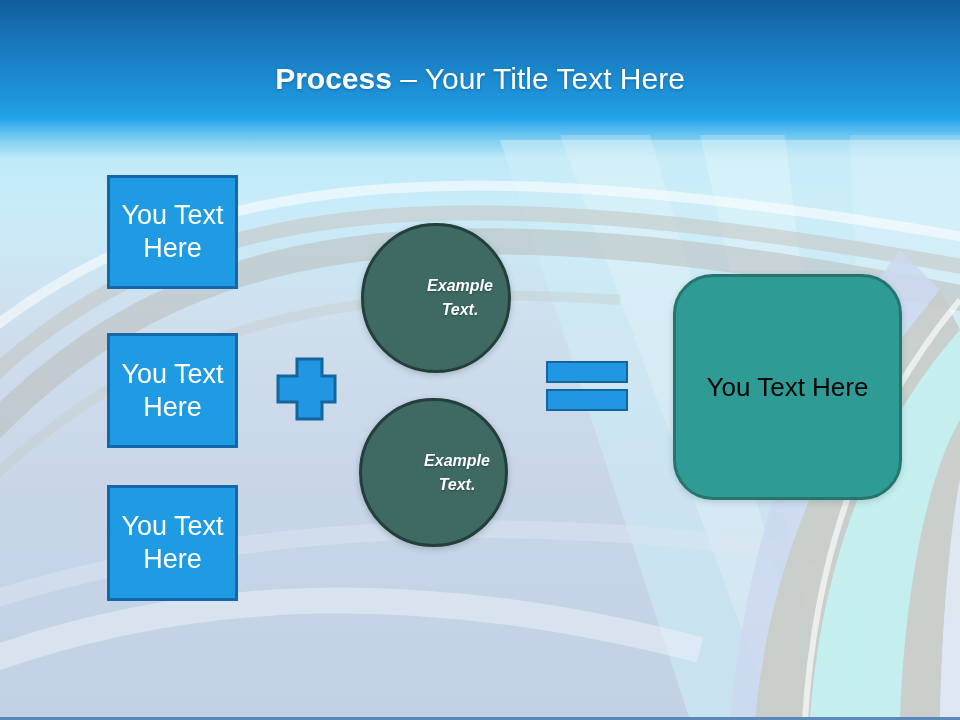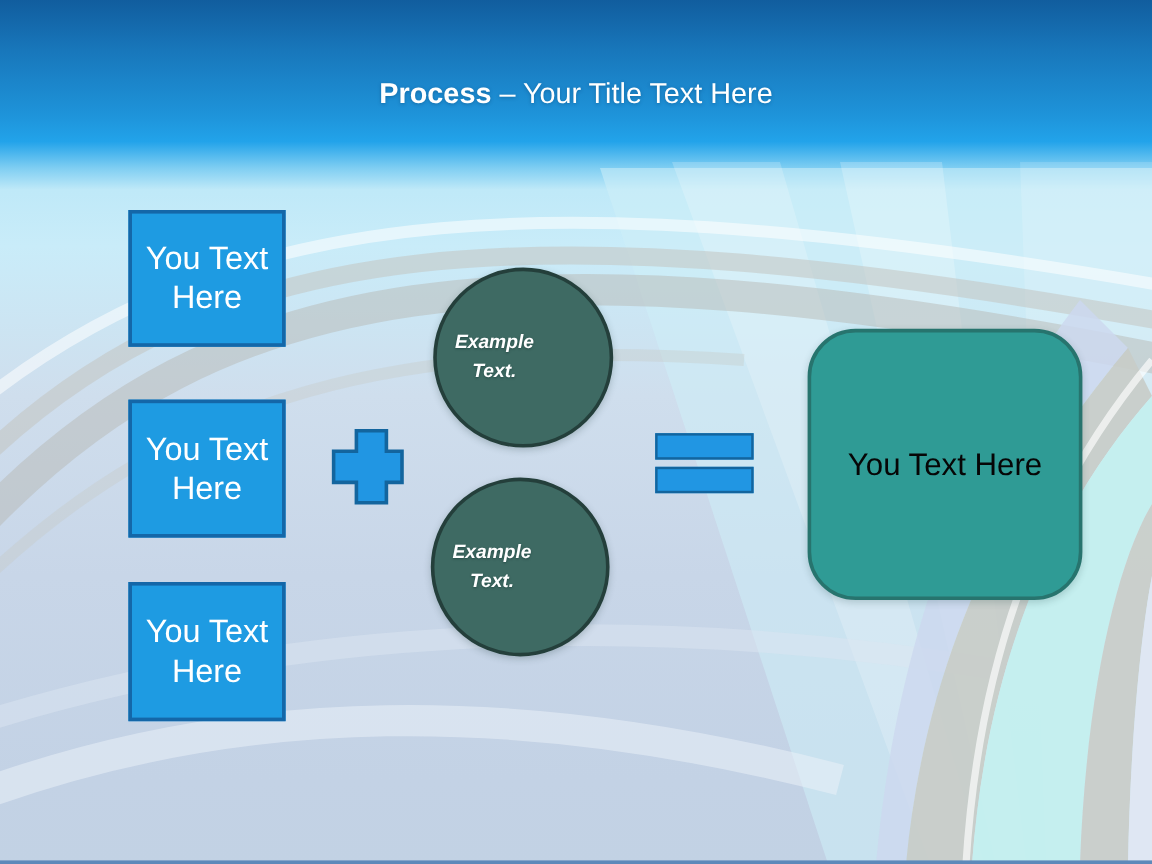--- a/index.html
+++ b/index.html
@@ -21,21 +21,21 @@
       #c3d2e5 650px,
       #c2d2e4 720px);
   }
   .bg-art{position:absolute;left:0;top:0;width:960px;height:720px;}
   .header{
     position:absolute;left:0;top:0;width:960px;height:110px;
     display:flex;align-items:flex-end;justify-content:center;
   }
   .title{
     margin:0;padding-bottom:12px;
-    font-size:24px;line-height:38px;font-weight:400;color:#ffffff;
+    font-size:30px;line-height:38px;font-weight:400;color:#ffffff;
     text-shadow:0 1px 3px rgba(0,50,90,.35);
     white-space:pre;
   }
   .title .bold{font-weight:700;}
   .inbox{
     position:absolute;left:107px;width:131px;height:114px;
     box-sizing:border-box;
     background:#1e9be2;
     border:3px solid #1467a8;
     display:flex;align-items:center;justify-content:center;
@@ -51,21 +51,21 @@
   .opeq{position:absolute;left:546px;top:361px;width:82px;}
   .opeq .bar{
     box-sizing:border-box;width:82px;height:22px;
     background:#2196e3;border:2px solid #13659e;
   }
   .opeq .bar+.bar{margin-top:6px;}
   .circle{
     position:absolute;width:150px;height:150px;border-radius:50%;
     box-sizing:border-box;
     background:#3e6a63;border:3px solid #243f3b;
-    display:flex;align-items:center;justify-content:flex-start;text-align:center;
+    display:flex;align-items:center;justify-content:flex-end;text-align:center;
     box-shadow:0 2px 6px rgba(30,60,60,.25);
   }
   .circle1{left:361px;top:223px;}
   .circle2{left:359px;top:398px;width:149px;height:149px;}
   .circle .lbl{
     color:#ffffff;font-size:16px;line-height:24px;
     font-weight:700;font-style:italic;width:96px;
     text-shadow:0 1px 2px rgba(0,30,30,.4);
   }
   .result{

